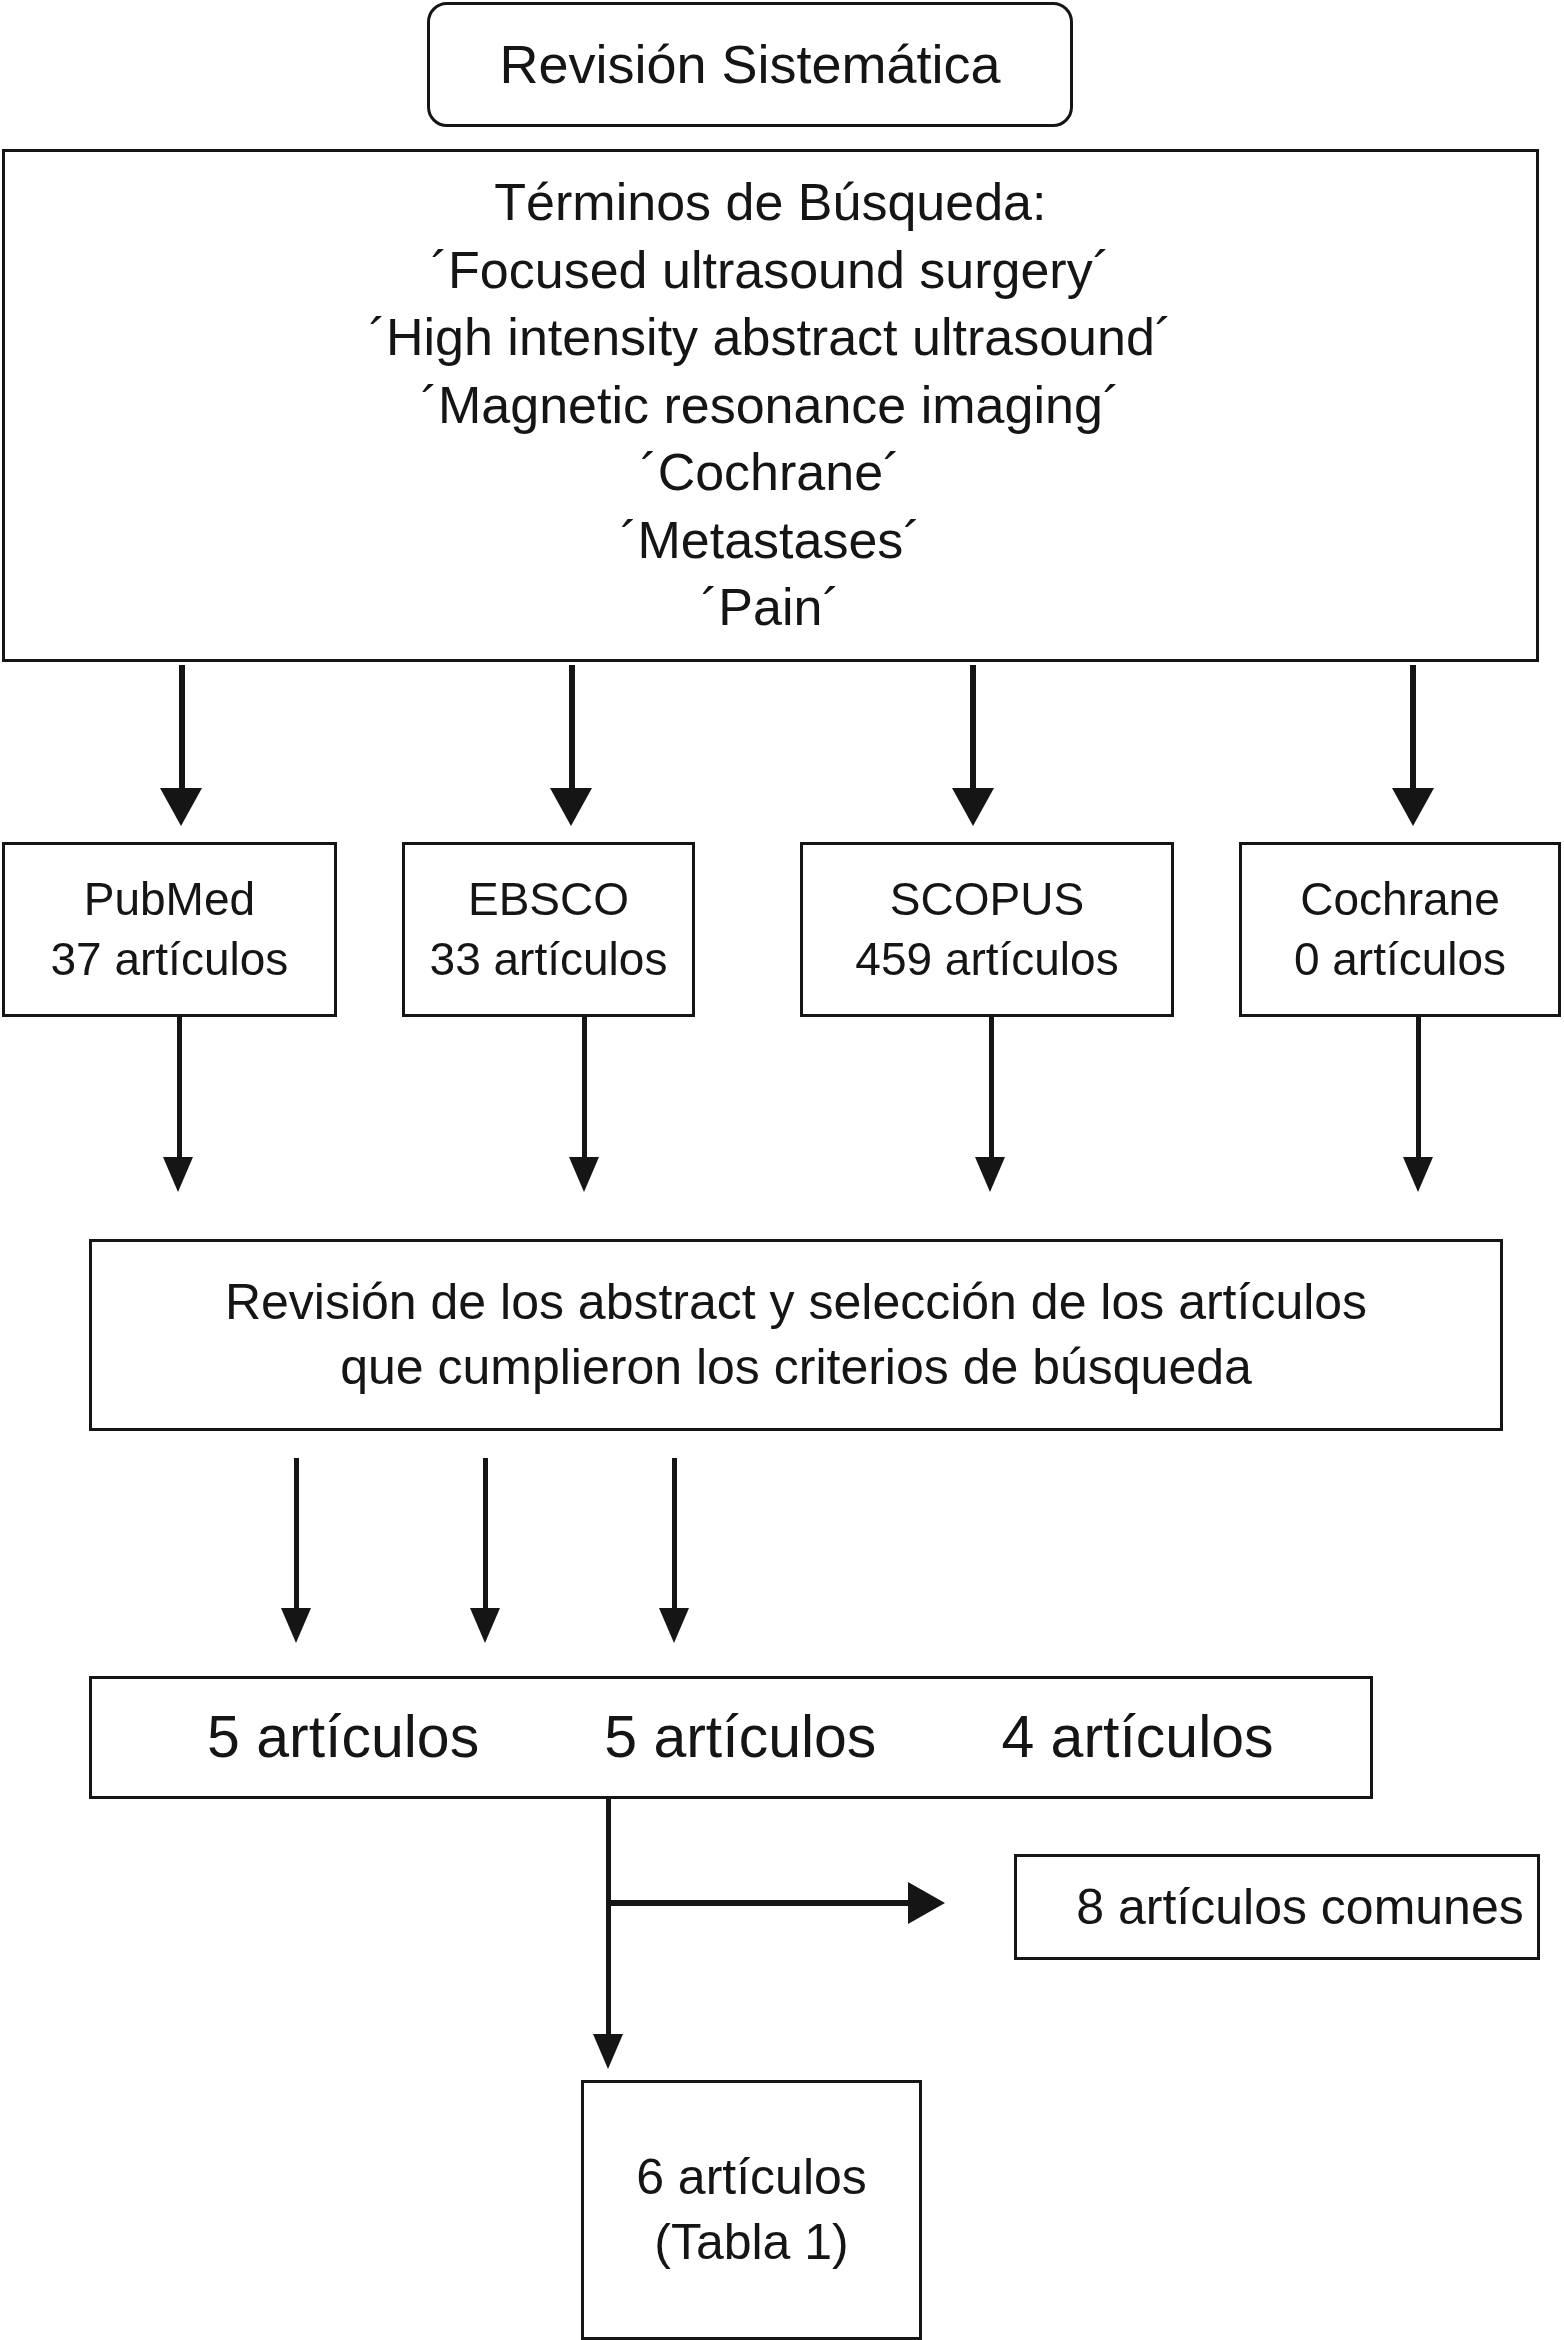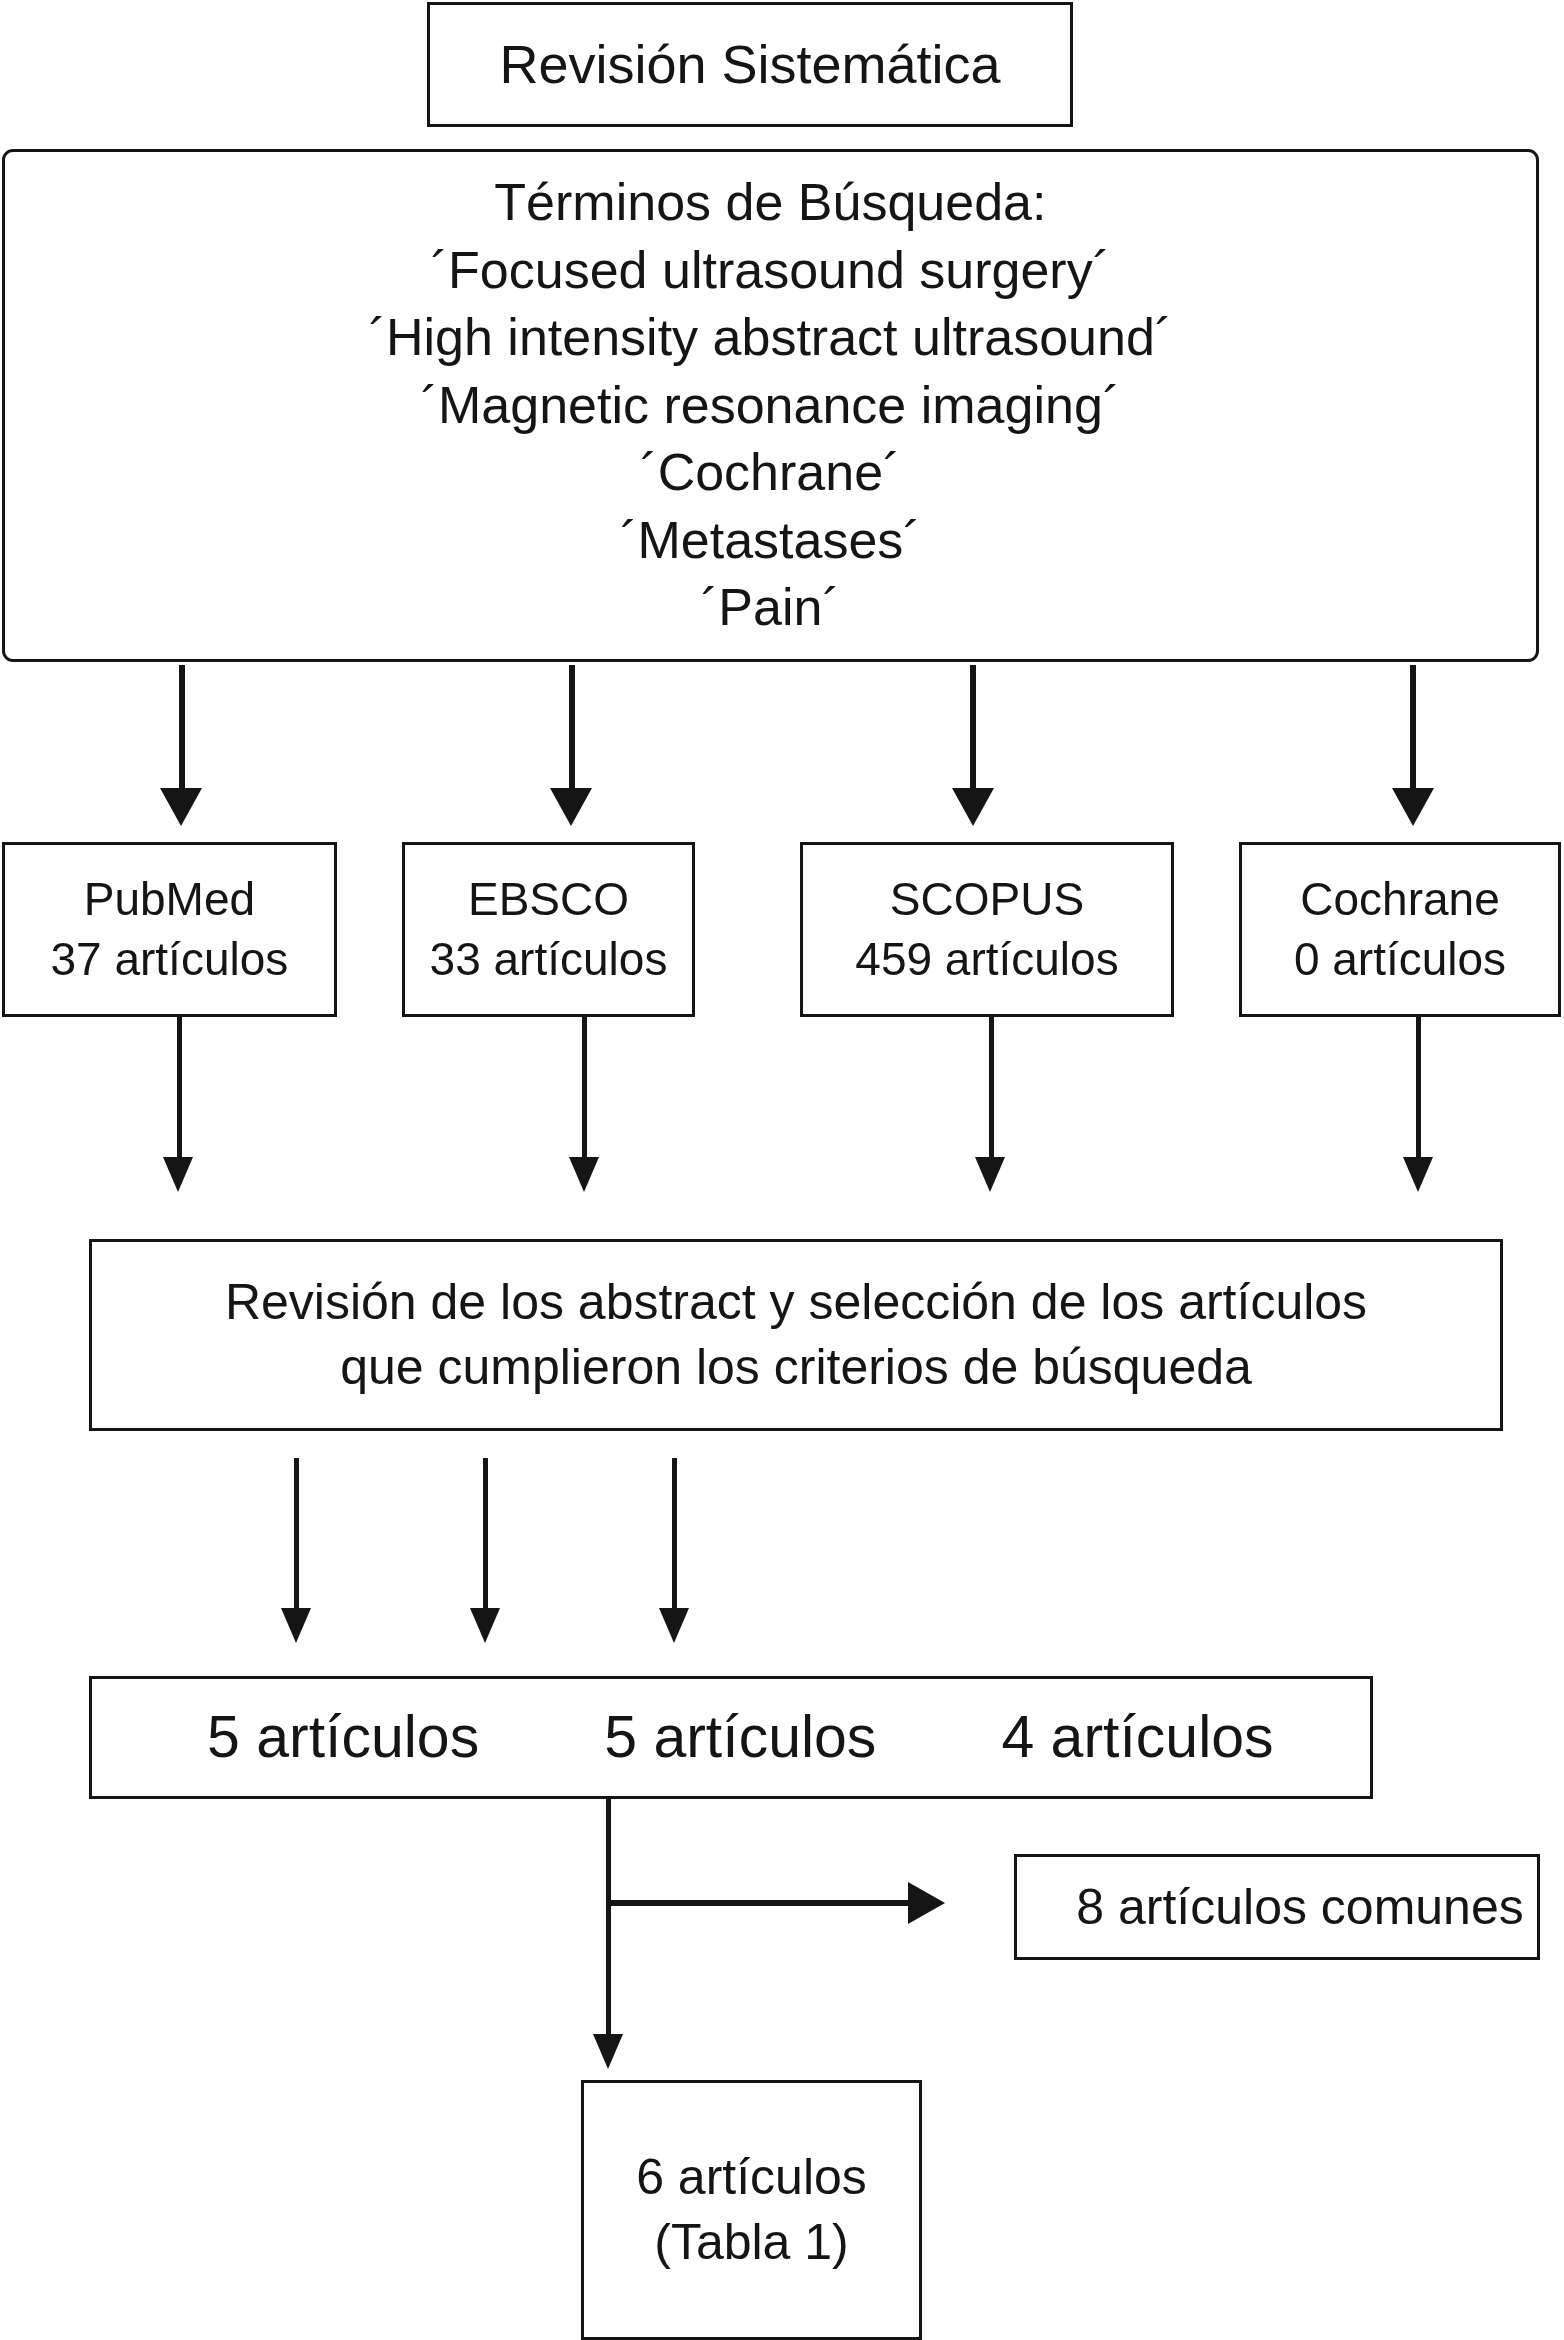--- a/index.html
+++ b/index.html
@@ -30,27 +30,27 @@
   }
   .box .line {
     display: block;
     white-space: pre;
   }
 
   
   #box-title {
     left: 427px; top: 1.9px; width: 646px; height: 125px;
     font-size: 54px;
+    border-radius: 20px;
   }
   #box-terms {
     left: 1.9px; top: 149px; width: 1537px; height: 513px;
     font-size: 52px;
     line-height: 1.30;
     justify-content: center;
-    border-radius: 11px;
   }
   #box-pubmed  { left: 1.9px;    top: 842px; width: 335px; height: 175px; font-size: 46px; }
   #box-ebsco   { left: 402px;  top: 842px; width: 293px; height: 175px; font-size: 46px; }
   #box-scopus  { left: 800px;  top: 842px; width: 374px; height: 175px; font-size: 46px; }
   #box-cochrane{ left: 1239px; top: 842px; width: 322px; height: 175px; font-size: 46px; }
 
   .db-box .line { text-align: left; }
 
   #box-abstract {
     left: 89px; top: 1239px; width: 1414px; height: 192px;

